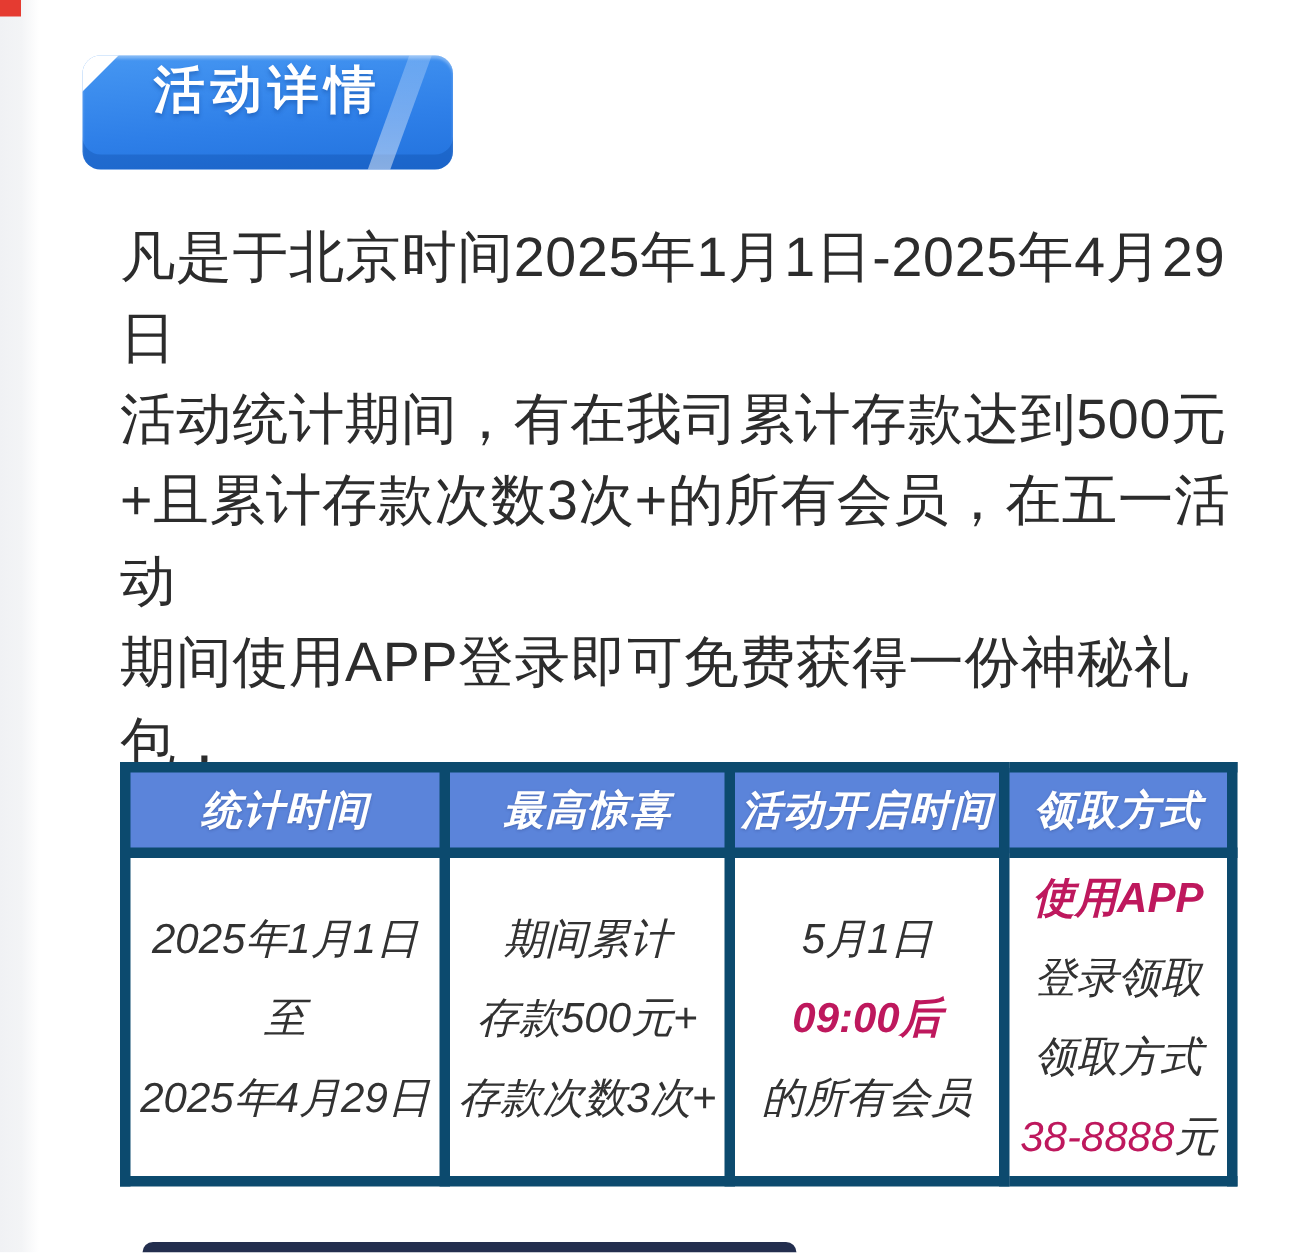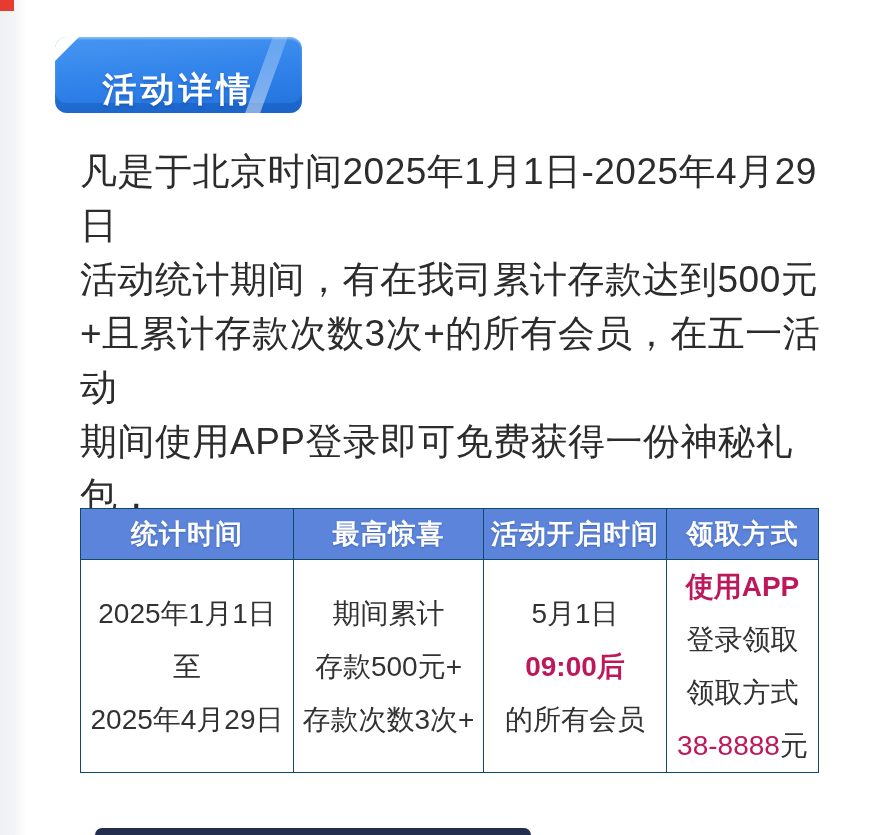--- a/index.html
+++ b/index.html
@@ -30,21 +30,21 @@
 
   
   .badge {
     position: absolute;
     left: 55px; top: 37px;
     width: 247px; height: 76px;
     background: linear-gradient(175deg, #4697f2 0%, #2e7fe8 60%, #2272dd 100%);
     border-radius: 12px;
     box-shadow: inset 0 -10px 0 rgba(8, 64, 150, 0.28), inset 0 2px 2px rgba(255,255,255,0.35);
     display: flex;
-    align-items: flex-end;
+    align-items: flex-start;
     justify-content: center;
     overflow: hidden;
   }
   .badge-cut {
     position: absolute;
     left: -1px; top: -1px;
     width: 0; height: 0;
     border-top: 26px solid #ffffff;
     border-right: 26px solid transparent;
   }
@@ -79,23 +79,24 @@
 
   
   .info-table {
     position: absolute;
     left: 80px; top: 508px;
     width: 738px;
     border-collapse: collapse;
     table-layout: fixed;
   }
   .info-table th, .info-table td {
-    border: 1px solid #0c4a6e;
+    border: 7px solid #0c4a6e;
     text-align: center;
     vertical-align: middle;
+    font-style: italic;
   }
   .info-table th {
     height: 48px;
     background: #5b84da;
     color: #ffffff;
     font-size: 27px;
     font-weight: 700;
     letter-spacing: 1px;
     text-shadow: 0 1px 2px rgba(30,40,90,0.3);
   }

